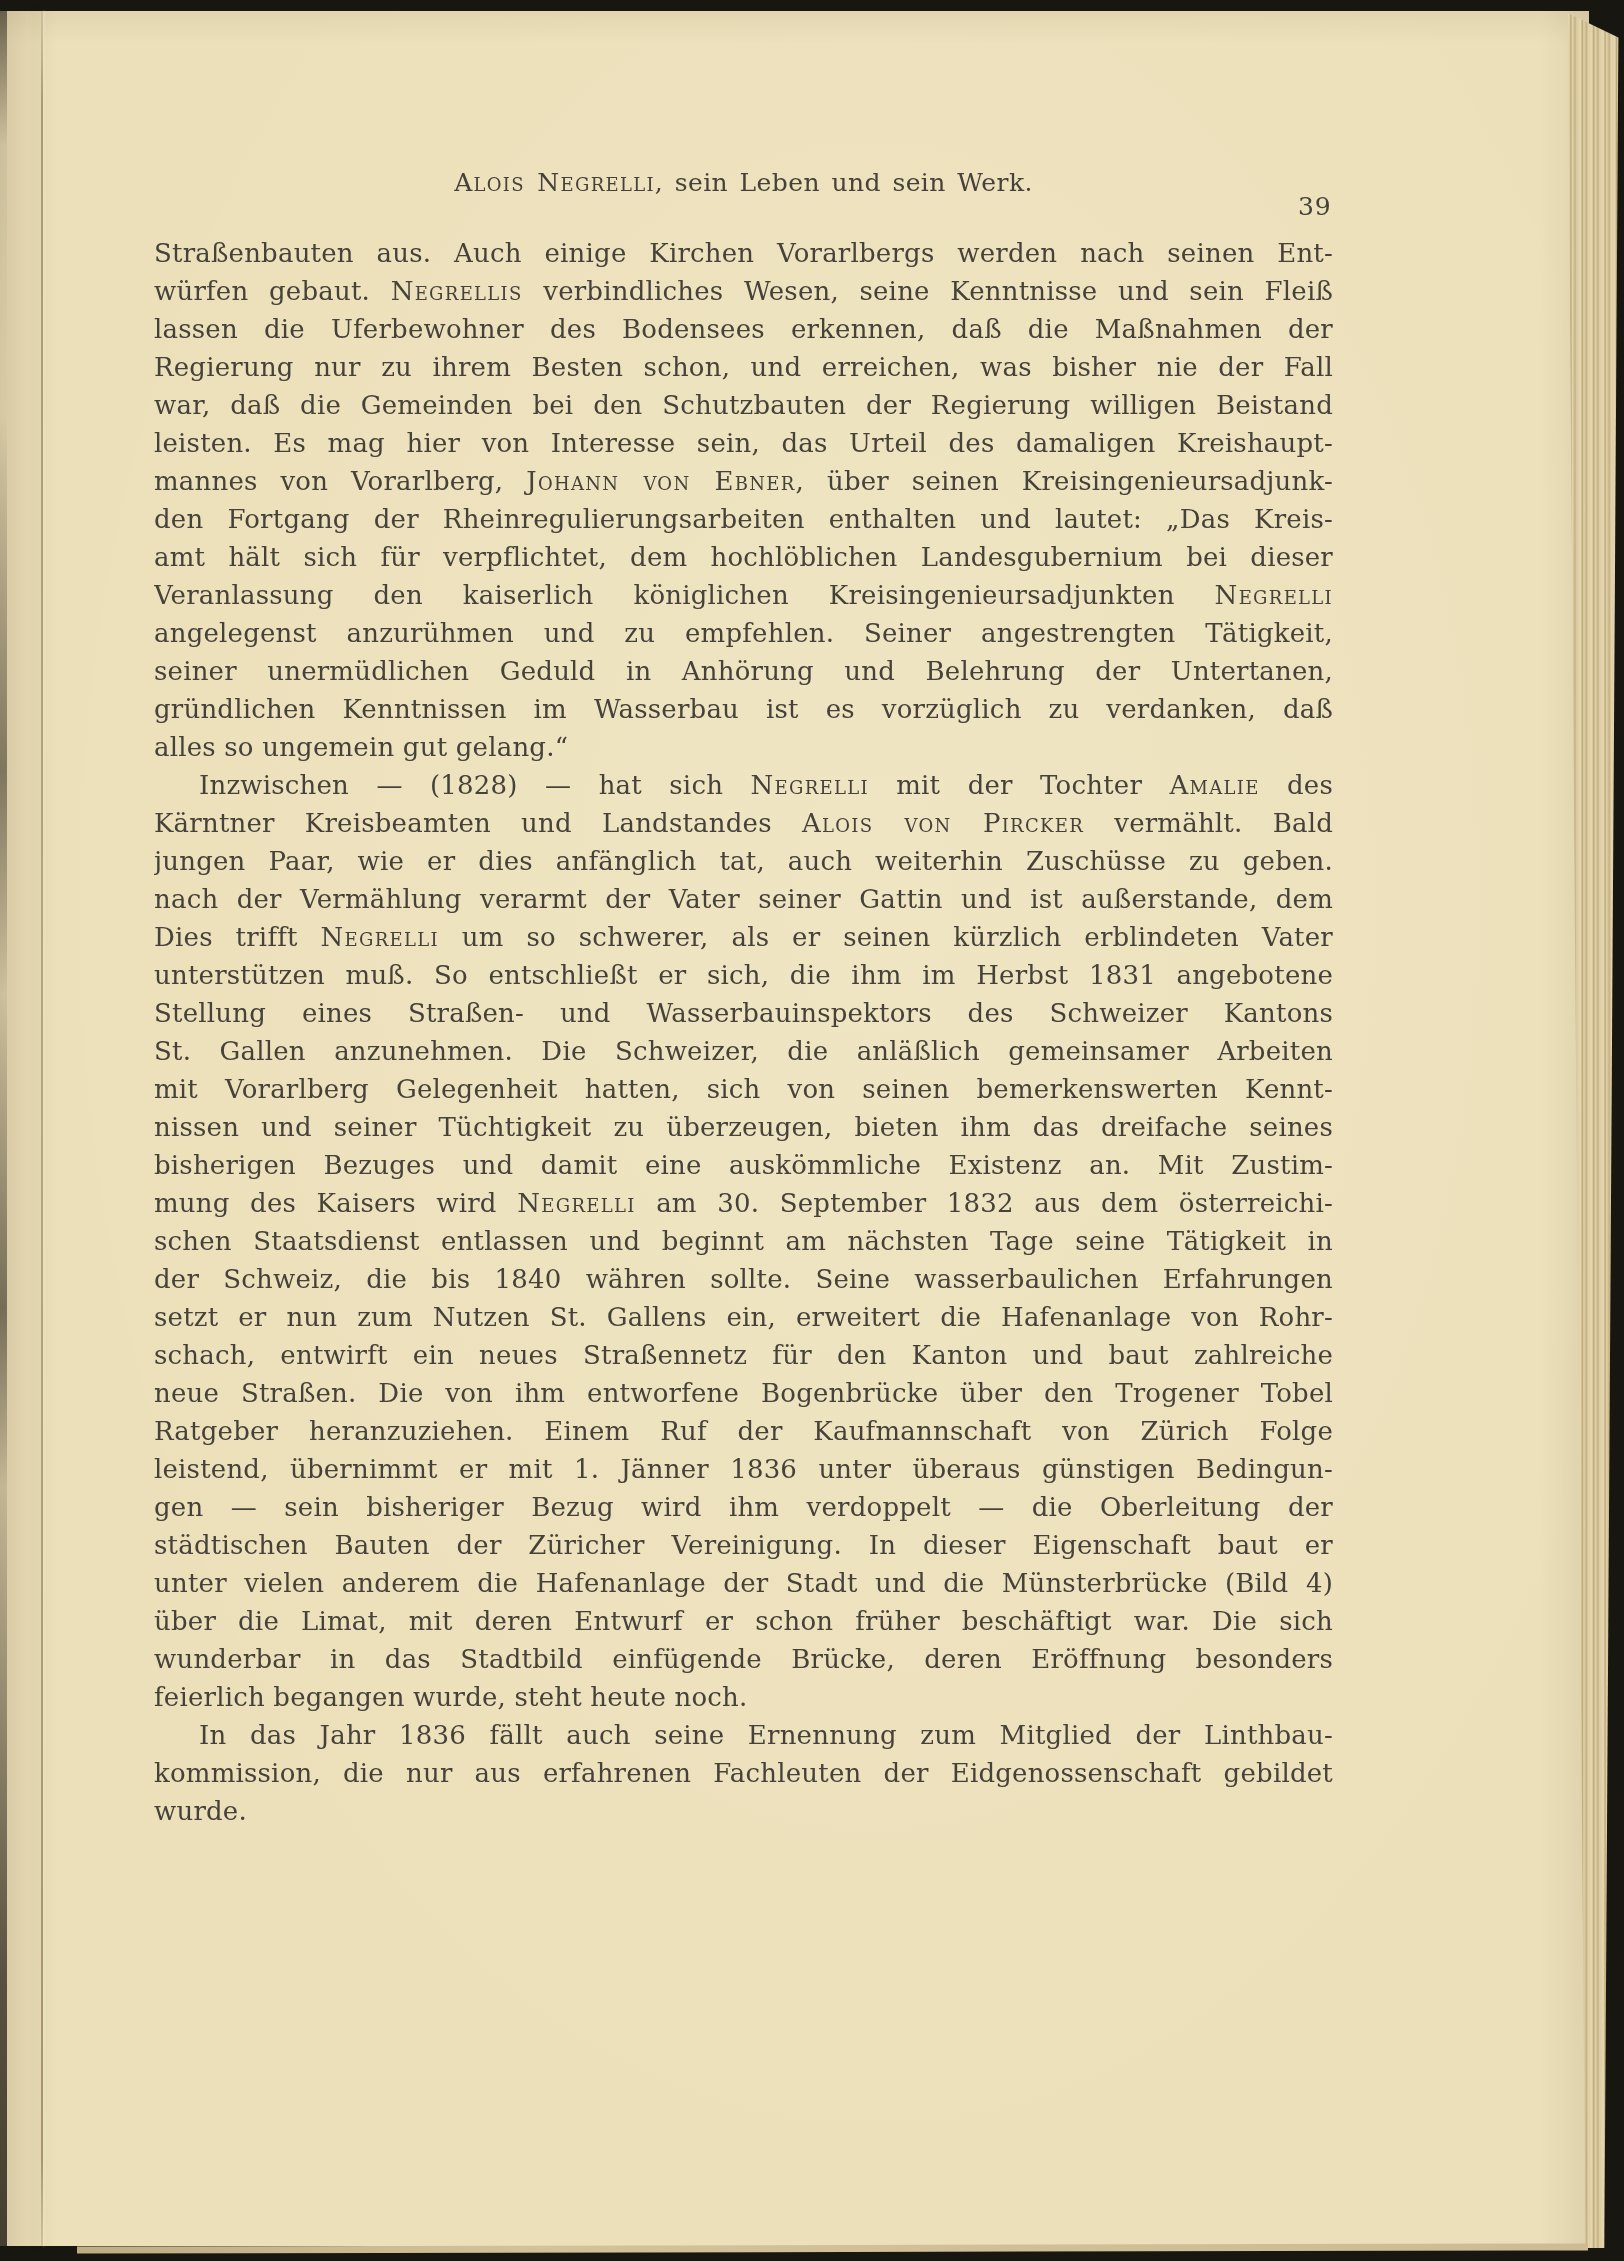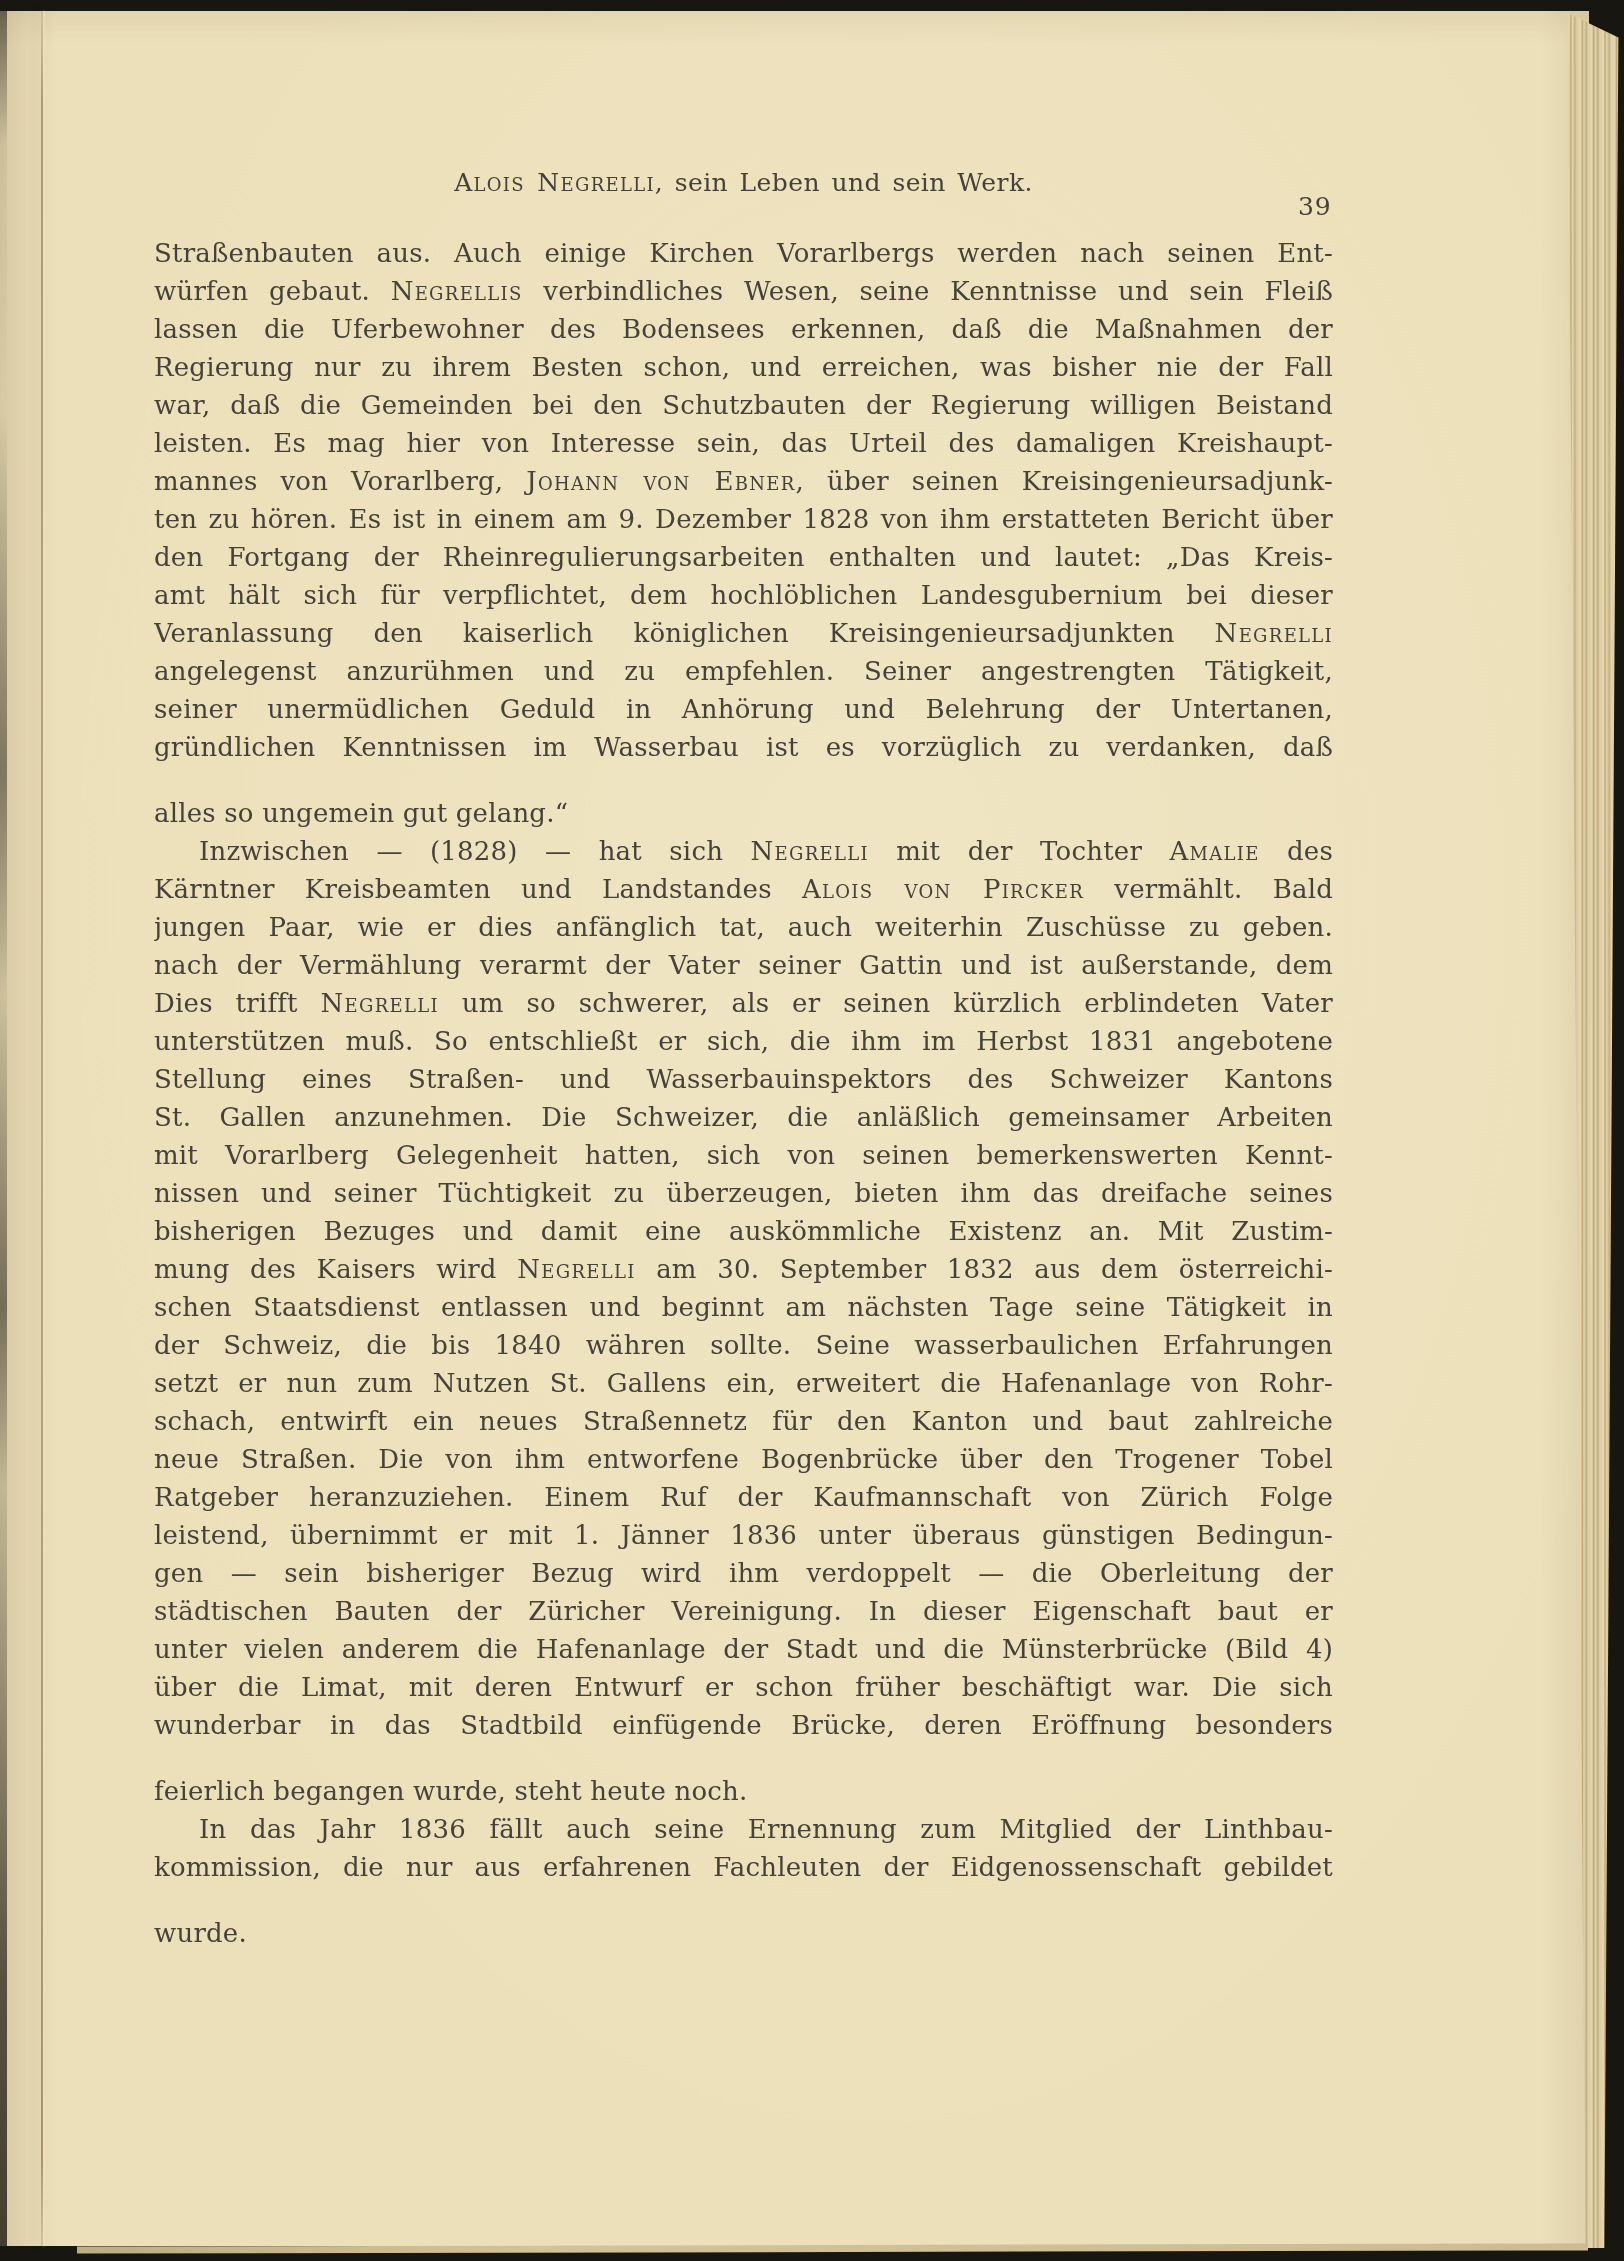--- a/index.html
+++ b/index.html
@@ -101,21 +101,21 @@
   }
   .body-text .line {
     height: 38px;
     line-height: 38px;
     font-size: 26px;
     text-align: justify;
     text-align-last: justify;
     letter-spacing: 0.2px;
     overflow: hidden;
   }
-  .body-text .line.nojust { text-align-last: left; margin-top: 28px; }
+  .body-text .line.nojust { text-align-last: left; }
   .body-text .line.indent { text-indent: 45px; }
 
   .sc { font-variant: small-caps; letter-spacing: 1.3px; }
 </style>
 </head>
 <body style="--paper: #ece0ba; --ink: #46423a; background: rgb(24, 22, 17);">
 
 <div class="page">
   <div class="paper"></div>
   <div class="fore-edge-stack"></div>
@@ -129,21 +129,20 @@
   </div>
 
   <div class="body-text">
       <div class="line">Straßenbauten aus. Auch einige Kirchen Vorarlbergs werden nach seinen Ent-</div>
       <div class="line">würfen gebaut. <span class="sc">Negrellis</span> verbindliches Wesen, seine Kenntnisse und sein Fleiß</div>
       <div class="line">lassen die Uferbewohner des Bodensees erkennen, daß die Maßnahmen der</div>
       <div class="line">Regierung nur zu ihrem Besten schon, und erreichen, was bisher nie der Fall</div>
       <div class="line">war, daß die Gemeinden bei den Schutzbauten der Regierung willigen Beistand</div>
       <div class="line">leisten. Es mag hier von Interesse sein, das Urteil des damaligen Kreishaupt-</div>
       <div class="line">mannes von Vorarlberg, <span class="sc">Johann von Ebner</span>, über seinen Kreisingenieursadjunk-</div>
-      <div class="line">ten zu hören. Es ist in einem am 9. Dezember 1828 von ihm erstatteten Bericht über</div>
       <div class="line">den Fortgang der Rheinregulierungsarbeiten enthalten und lautet: „Das Kreis-</div>
       <div class="line">amt hält sich für verpflichtet, dem hochlöblichen Landesgubernium bei dieser</div>
       <div class="line">Veranlassung den kaiserlich königlichen Kreisingenieursadjunkten <span class="sc">Negrelli</span></div>
       <div class="line">angelegenst anzurühmen und zu empfehlen. Seiner angestrengten Tätigkeit,</div>
       <div class="line">seiner unermüdlichen Geduld in Anhörung und Belehrung der Untertanen,</div>
       <div class="line">gründlichen Kenntnissen im Wasserbau ist es vorzüglich zu verdanken, daß</div>
       <div class="line nojust">alles so ungemein gut gelang.“</div>
       <div class="line indent">Inzwischen — (1828) — hat sich <span class="sc">Negrelli</span> mit der Tochter <span class="sc">Amalie</span> des</div>
       <div class="line">Kärntner Kreisbeamten und Landstandes <span class="sc">Alois von Pircker</span> vermählt. Bald</div>
       <div class="line">jungen Paar, wie er dies anfänglich tat, auch weiterhin Zuschüsse zu geben.</div>

